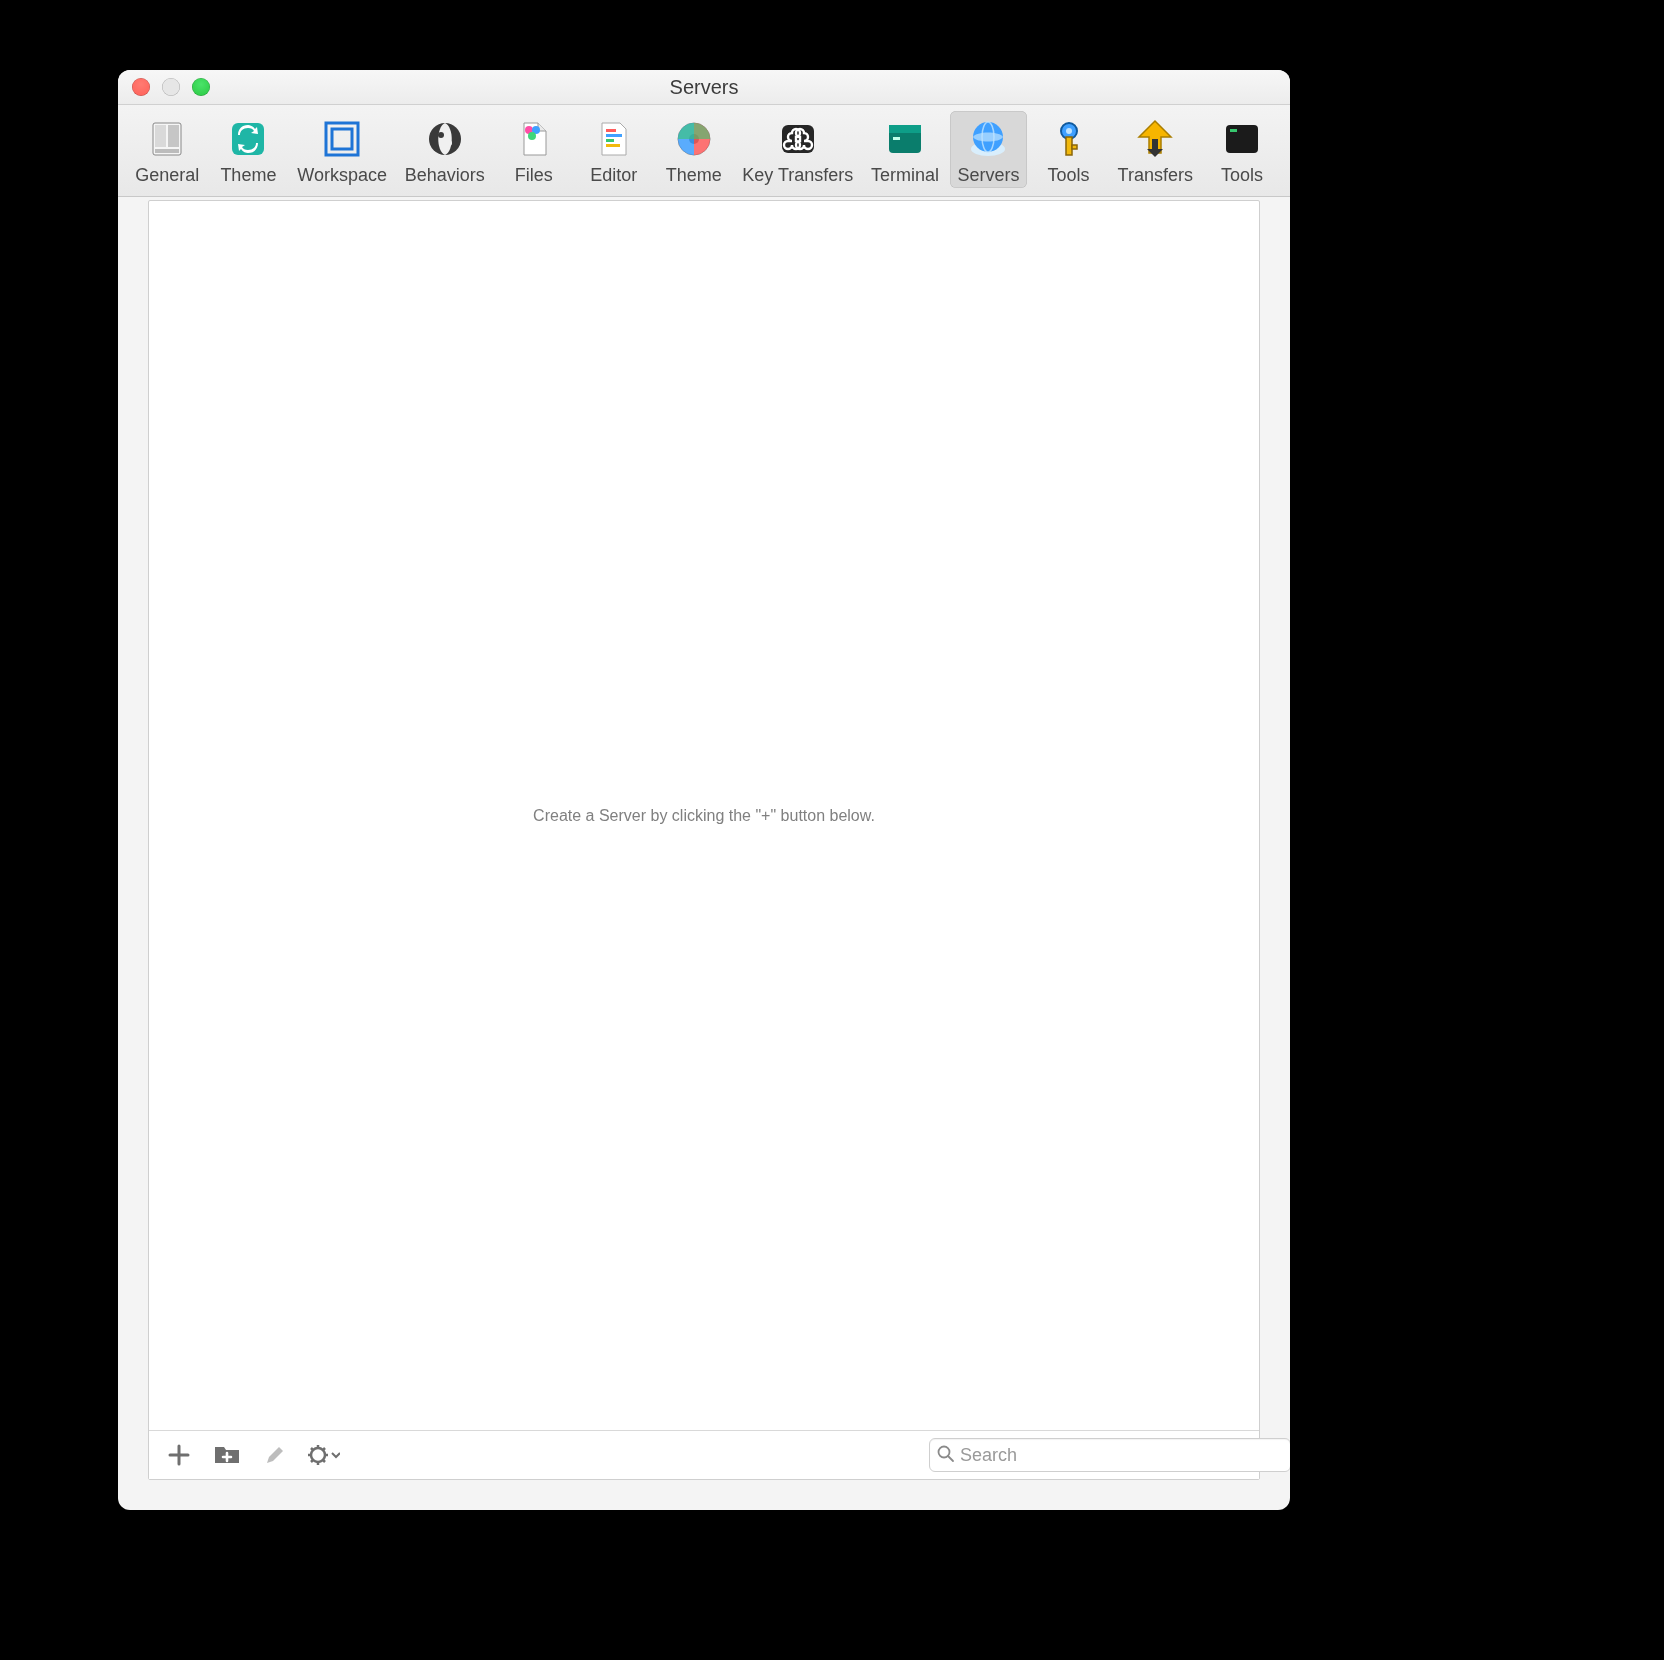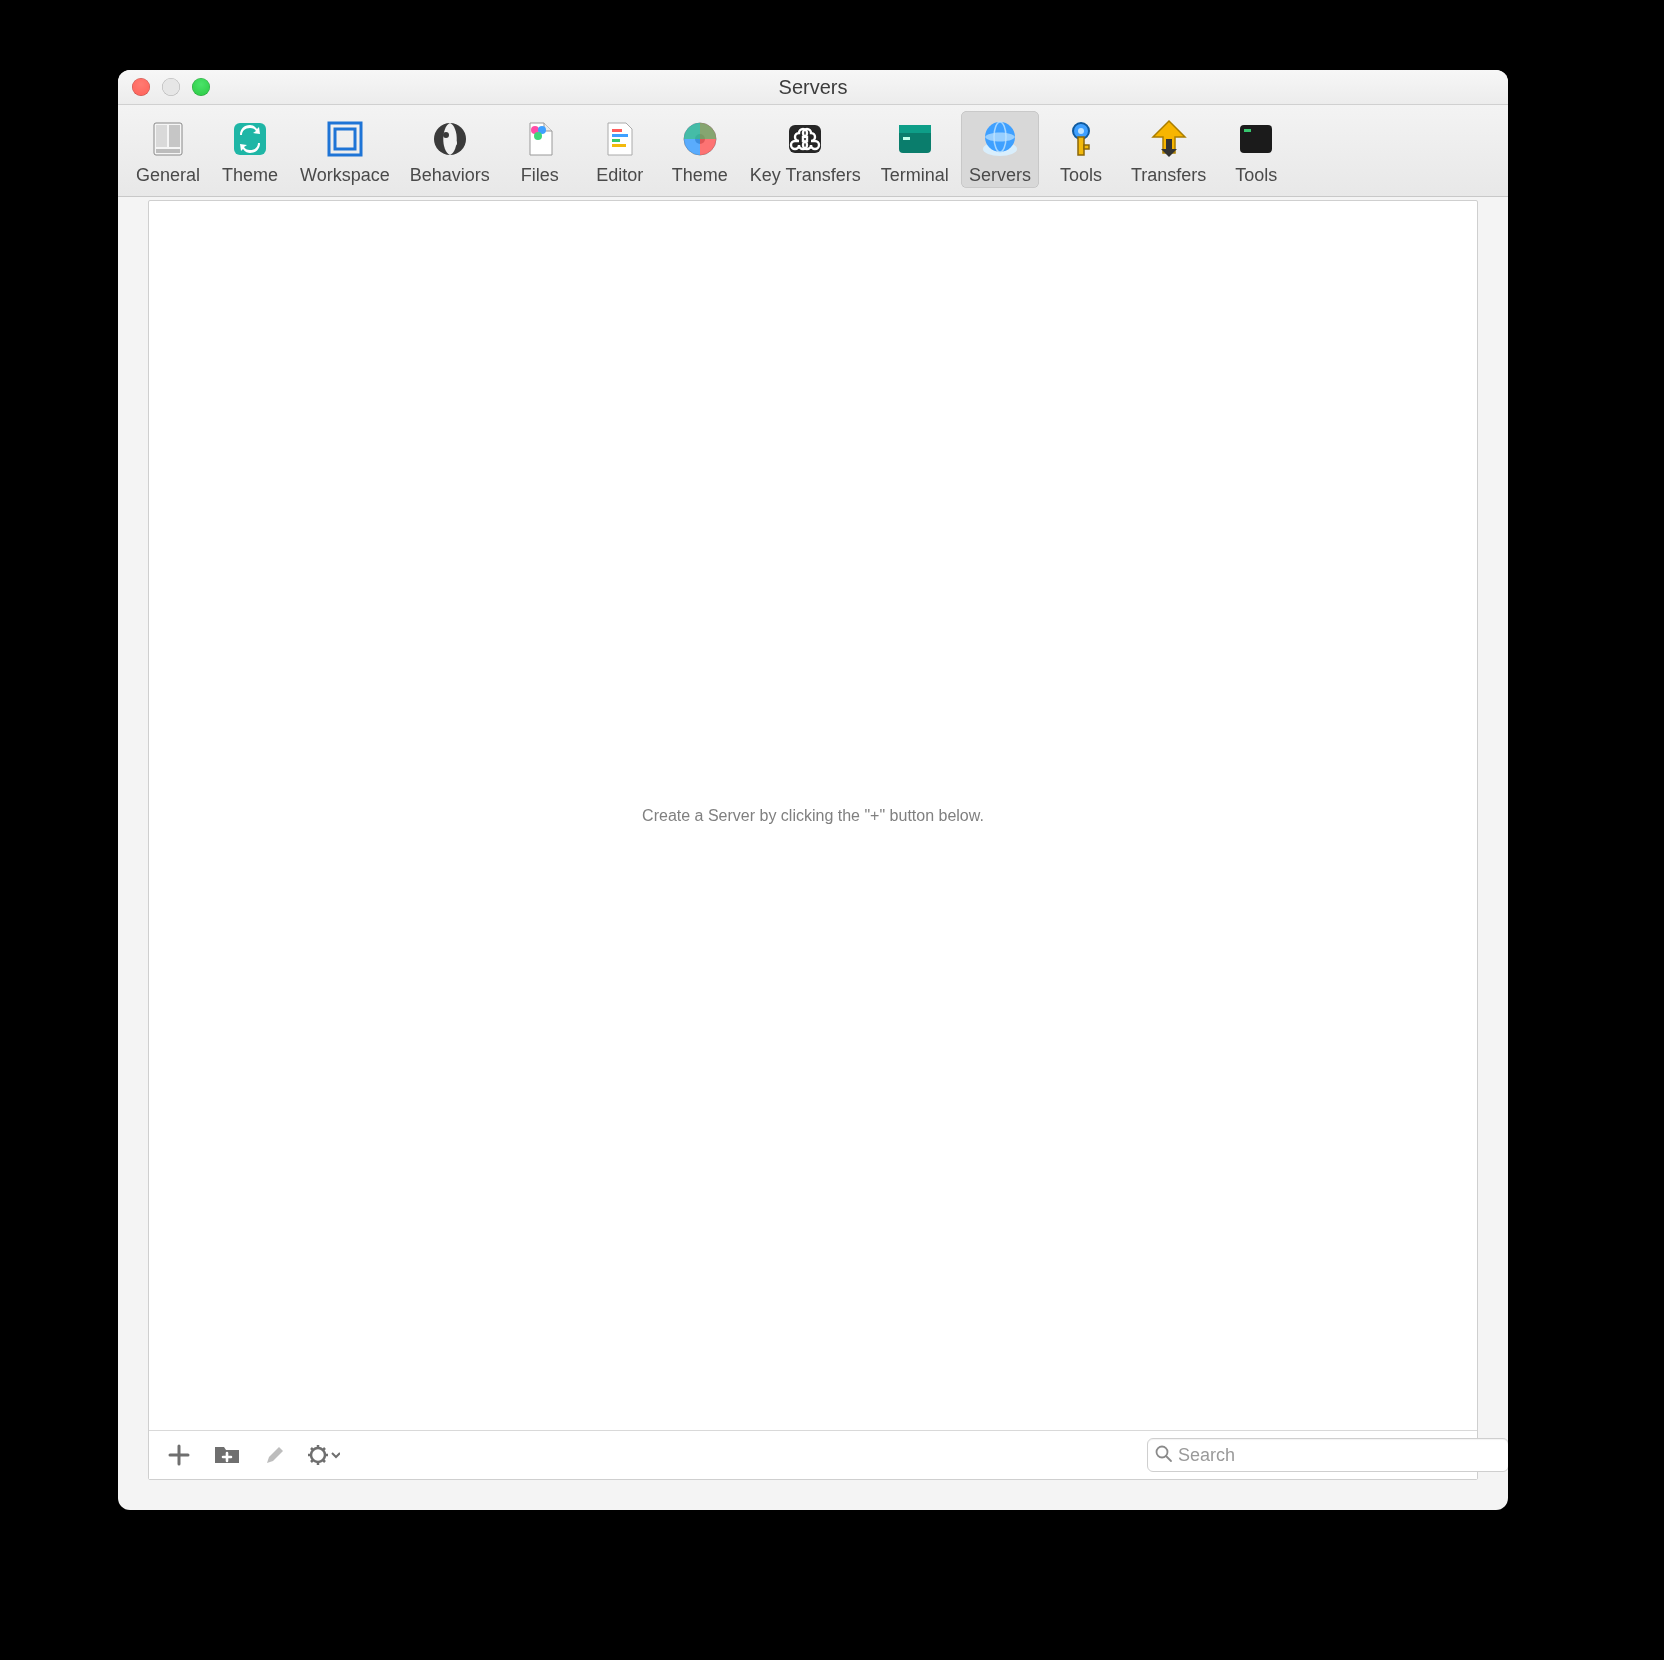--- a/index.html
+++ b/index.html
@@ -1,17 +1,17 @@
 <!DOCTYPE html>
 <html><head>
 <meta charset="utf-8">
 <style>
   html,body{margin:0;padding:0;background:#000;height:100%;font-family:-apple-system,"Helvetica Neue",Arial,sans-serif;font-size:13px;color:#333;-webkit-font-smoothing:antialiased;}
   .stage{width:1664px;height:1660px;position:relative;background:#000;}
-  .window{position:absolute;left:118px;top:70px;width:1390px;height:1440px;border-radius:12px;overflow:hidden;background:#f4f4f4;box-shadow:0 30px 90px rgba(0,0,0,.6),0 0 0 1px rgba(0,0,0,.25);}
+  .window{position:absolute;left:118px;top:70px;width:1172px;height:1440px;border-radius:12px;overflow:hidden;background:#f4f4f4;box-shadow:0 30px 90px rgba(0,0,0,.6),0 0 0 1px rgba(0,0,0,.25);}
   .titlebar{height:34px;background:linear-gradient(#f7f7f7,#ececec);border-bottom:1px solid #d0d0d0;display:flex;align-items:center;position:relative;}
   .traffic{position:absolute;left:14px;top:8px;display:flex;gap:12px;}
   .dot{width:18px;height:18px;border-radius:50%;box-shadow:inset 0 0 0 .5px rgba(0,0,0,.25);}
   .dot.red{background:radial-gradient(circle at 50% 35%,#ff7b72,#ff5f57);}
   .dot.gray{background:#e6e6e6;}
   .dot.green{background:radial-gradient(circle at 50% 35%,#4be36a,#28c840);}
   .title{margin:0 auto;font-size:20px;color:#3c3c3c;}
   .toolbar{background:linear-gradient(#f3f3f3,#e8e8e8);border-bottom:1px solid #c8c8c8;padding:6px 10px 8px;display:flex;gap:4px;}
   .tbtn{display:flex;flex-direction:column;align-items:center;justify-content:flex-end;padding:4px 8px 2px;border-radius:6px;min-width:60px;cursor:default;text-align:center;}
   .tbtn.selected{background:#d8d8d8;box-shadow:inset 0 0 0 .5px #b9b9b9;}

